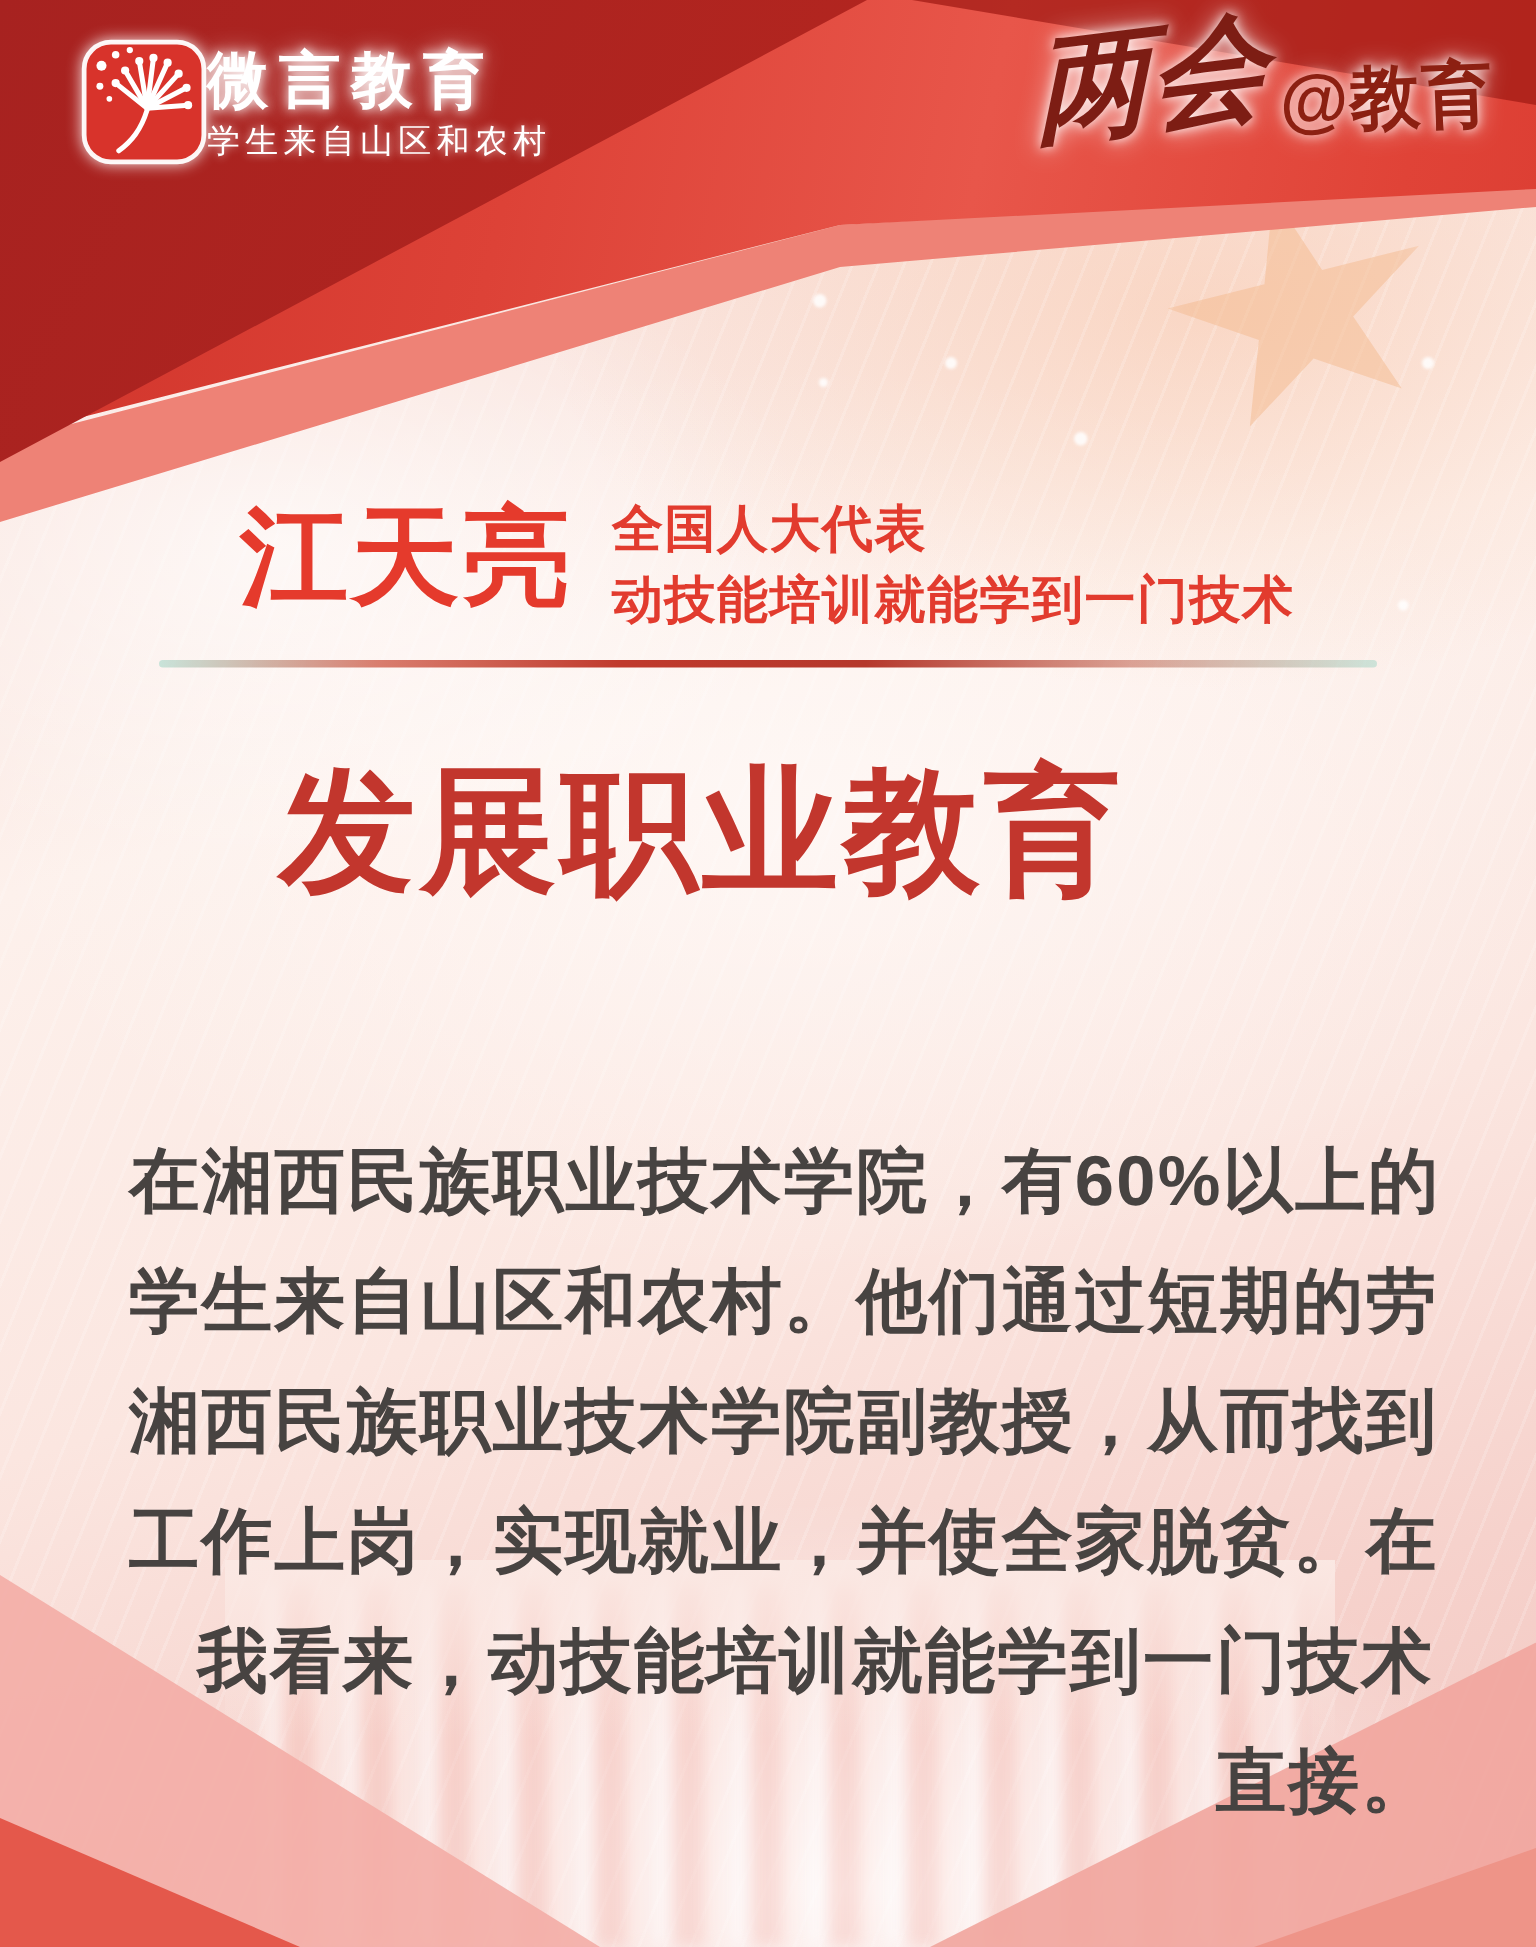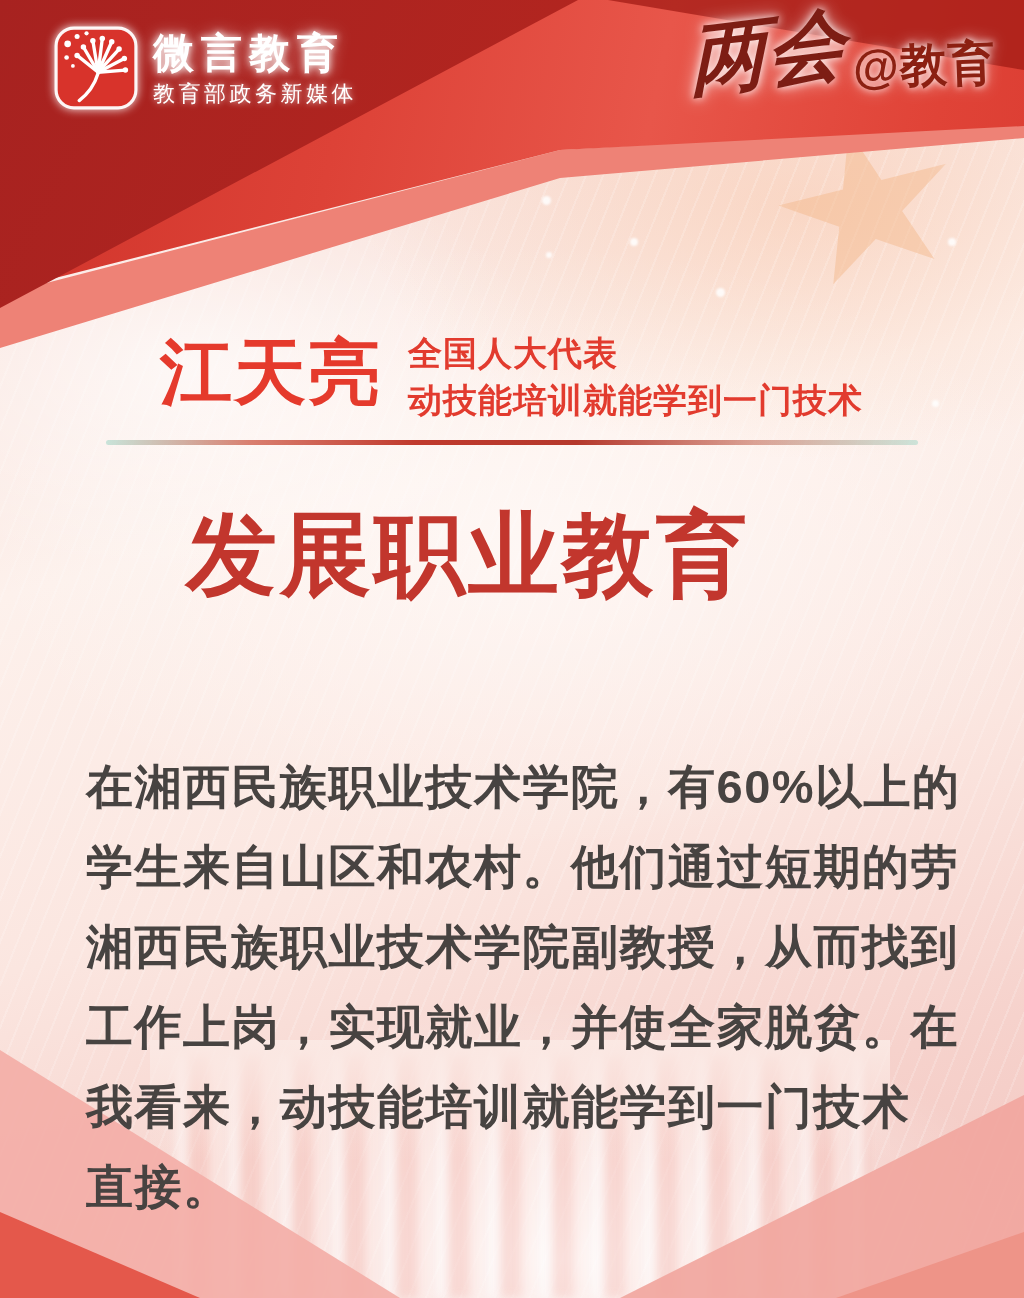--- a/index.html
+++ b/index.html
@@ -65,21 +65,21 @@
 
   
   .wedge-left-pink  { clip-path:polygon(0 1050px,400px 1298px,0 1298px); background:#f3aea7; opacity:.92; z-index:2; }
   .wedge-left-red   { clip-path:polygon(0 1212px,200px 1298px,0 1298px); background:#e4584b; z-index:2; }
   .wedge-right-pink { clip-path:polygon(1024px 1095px,1024px 1298px,620px 1298px); background:#f1a69e; opacity:.92; z-index:2; }
   .wedge-right-deep { clip-path:polygon(1024px 1232px,1024px 1298px,836px 1298px); background:#ee9488; z-index:2; }
 
   
   .logo { position:absolute; left:54px; top:26px; display:flex; align-items:flex-start; z-index:6; }
   .logo-icon { width:84px; height:84px; filter:drop-shadow(0 0 5px rgba(255,255,255,.9)); }
-  .logo-text { margin-left:15px; padding-top:4px; }
+  .logo-text { padding-top:4px; }
   .logo-title {
     color:#fff; font-size:41px; font-weight:700; letter-spacing:7px; line-height:46px;
     text-shadow:0 0 7px rgba(255,255,255,.95),0 0 16px rgba(255,255,255,.7);
   }
   .logo-subtitle {
     color:#fff; font-size:22px; font-weight:500; letter-spacing:3.5px; line-height:32px; margin-top:2px;
     text-shadow:0 0 6px rgba(255,255,255,.8);
   }
 
   
@@ -111,21 +111,21 @@
   
   .headline { position:absolute; left:0; top:497px; width:936px; text-align:center; z-index:5; }
   .headline-line {
     font-size:91px; font-weight:900; color:#c2362d; line-height:115px; letter-spacing:3px;
   }
 
   
   .quote { position:absolute; left:86px; top:747px; width:870px; z-index:5; }
   .quote-line {
     font-size:47px; font-weight:700; color:#474341; line-height:80px;
-    letter-spacing:1.5px; white-space:nowrap;
+    letter-spacing:1.5px; white-space:nowrap;text-align:right;
   }
 </style>
 </head>
 <body>
 
 <div class="canvas">
 
   <div class="layer hatch"></div>
   <div class="star"></div>
   <div class="dot" style="left:542px;top:196px;width:9px;height:9px;"></div>
@@ -172,21 +172,21 @@
           <circle cx="68" cy="42" r="2.6"></circle>
         <circle cx="13" cy="17" r="3.2"></circle>
           <circle cx="22" cy="10" r="2.4"></circle>
           <circle cx="31" cy="7" r="2"></circle>
         <circle cx="12" cy="30" r="2.2"></circle>
           <circle cx="18" cy="38" r="1.8"></circle>
       </g>
     </svg>
     <div class="logo-text">
       <div class="logo-title">微言教育</div>
-      <div class="logo-subtitle">教育部政务新媒体</div>
+      <div class="logo-subtitle">学生来自山区和农村</div>
     </div>
   </div>
 
   <div class="badge">
     <span class="badge-calligraphy">两会</span>
     <span class="badge-handle">@教育</span>
   </div>
 
   <div class="speaker">
     <div class="speaker-name">江天亮</div>

